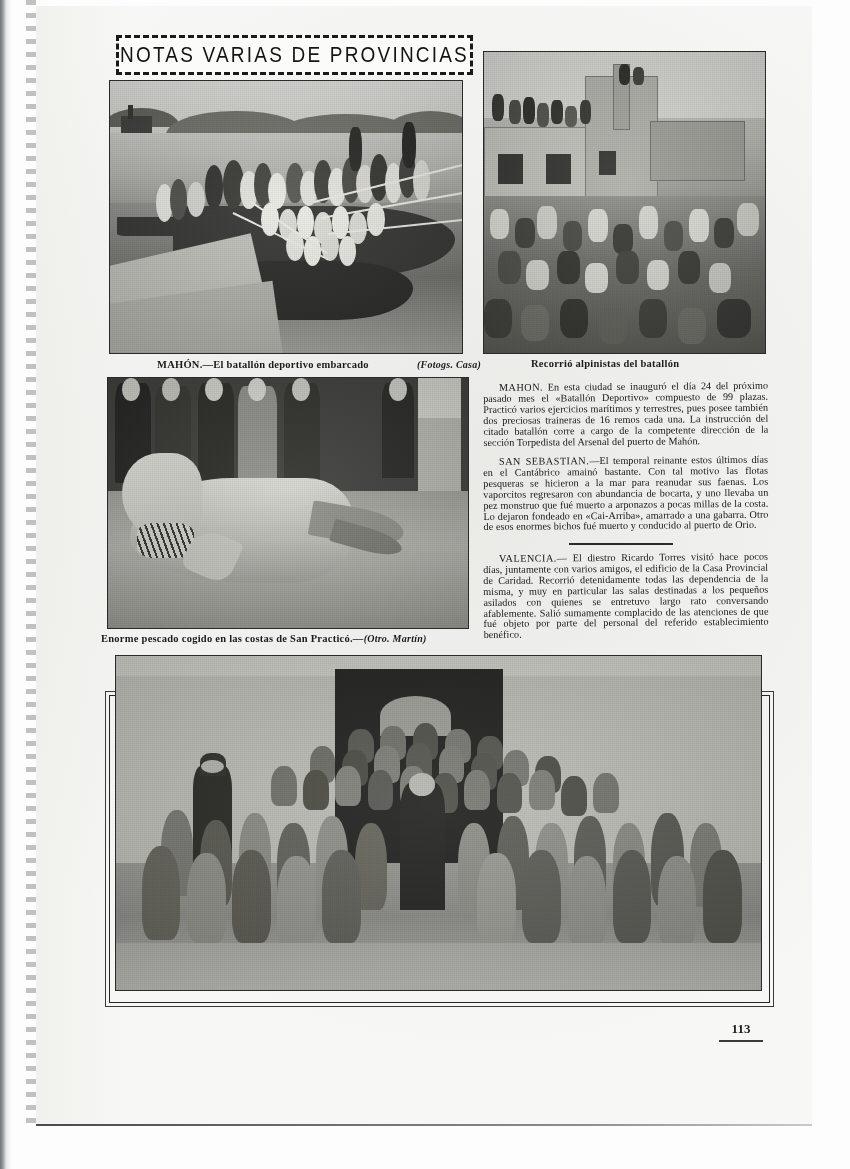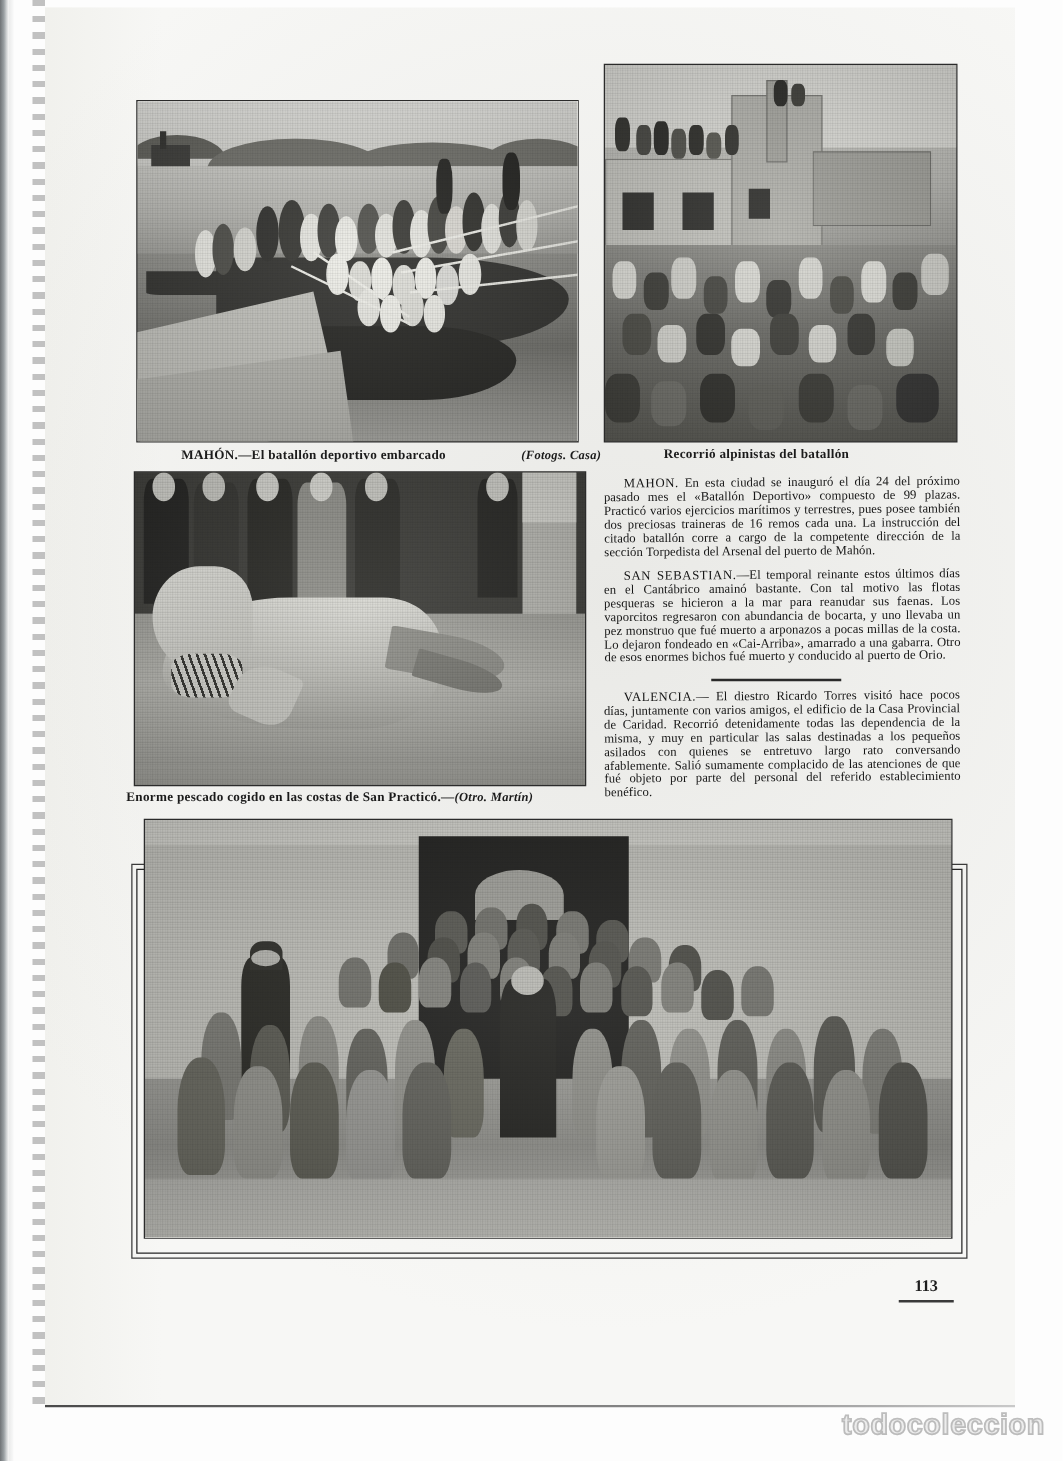--- a/index.html
+++ b/index.html
@@ -98,21 +98,21 @@
   .group-frame2{position:absolute;left:4px;top:664px;width:667px;height:314px;
     border:1px solid #3a3a3a;}
   .doorway{position:absolute;background:#1b1b19;}
   .wall{position:absolute;background:#bfbfb9;}
   .kid{position:absolute;border-radius:45% 45% 25% 25%;}
 
   
   .cap{position:absolute;font-family:"Liberation Serif", serif;
     font-weight:700;font-size:10.5px;color:#1b1b1b;letter-spacing:.25px;white-space:nowrap;}
   .cap .credit{font-weight:700;font-style:italic;font-size:10px;}
-  #cap-boat{left:44px;top:332px;}
+  #cap-boat{left:56px;top:332px;}
   #cap-boat-credit{left:316px;top:332px;font-style:italic;font-weight:700;font-size:10px;}
   #cap-alpin{left:430px;top:331px;}
   #cap-fish{left:0px;top:606px;}
   #cap-group{left:44px;top:977px;}
 
   
   .textcol{position:absolute;left:382px;top:356px;width:285px;}
   .art{font-family:"Liberation Serif", serif;
     font-size:10.2px;line-height:10.9px;color:#151515;
     text-align:justify;text-justify:inter-word;
@@ -148,20 +148,23 @@
   <div class="torn-nick" style="left:42px;top:512px;"></div>
 
   <div class="page-sheet">
     <div class="page-shade"></div>
   </div>
   <div class="page-bottom-rule"></div>
   <div class="page-lower-blank"></div>
 
   <div class="content">
 
+    <div class="masthead">
+      <div class="masthead-text">NOTAS VARIAS DE PROVINCIAS</div>
+    </div>
 
     <div class="photo" id="photo-boat">
       <div class="sky"></div>
       <div class="hill" style="left:-2%;width:22%;top:10%;height:7%;background:#5e5e58;"></div>
       <div class="hill" style="left:16%;width:40%;"></div>
       <div class="hill" style="left:48%;width:38%;top:12%;height:7%;"></div>
       <div class="hill" style="left:78%;width:26%;top:11%;height:8%;"></div>
       <div class="water"></div>
 
       <div class="boat-hull" style="left:3%;top:13%;width:9%;height:6%;background:#393936;"></div>
@@ -399,15 +402,14 @@
       <div class="grain"></div>
         <div class="vig"></div>
     </div>
 
 
     <div class="pageno">113</div>
     <div class="pageno-rule"></div>
 
   </div>
 
-  <div class="watermark">todocoleccion</div>
 
 </div>
 
 </body></html>

